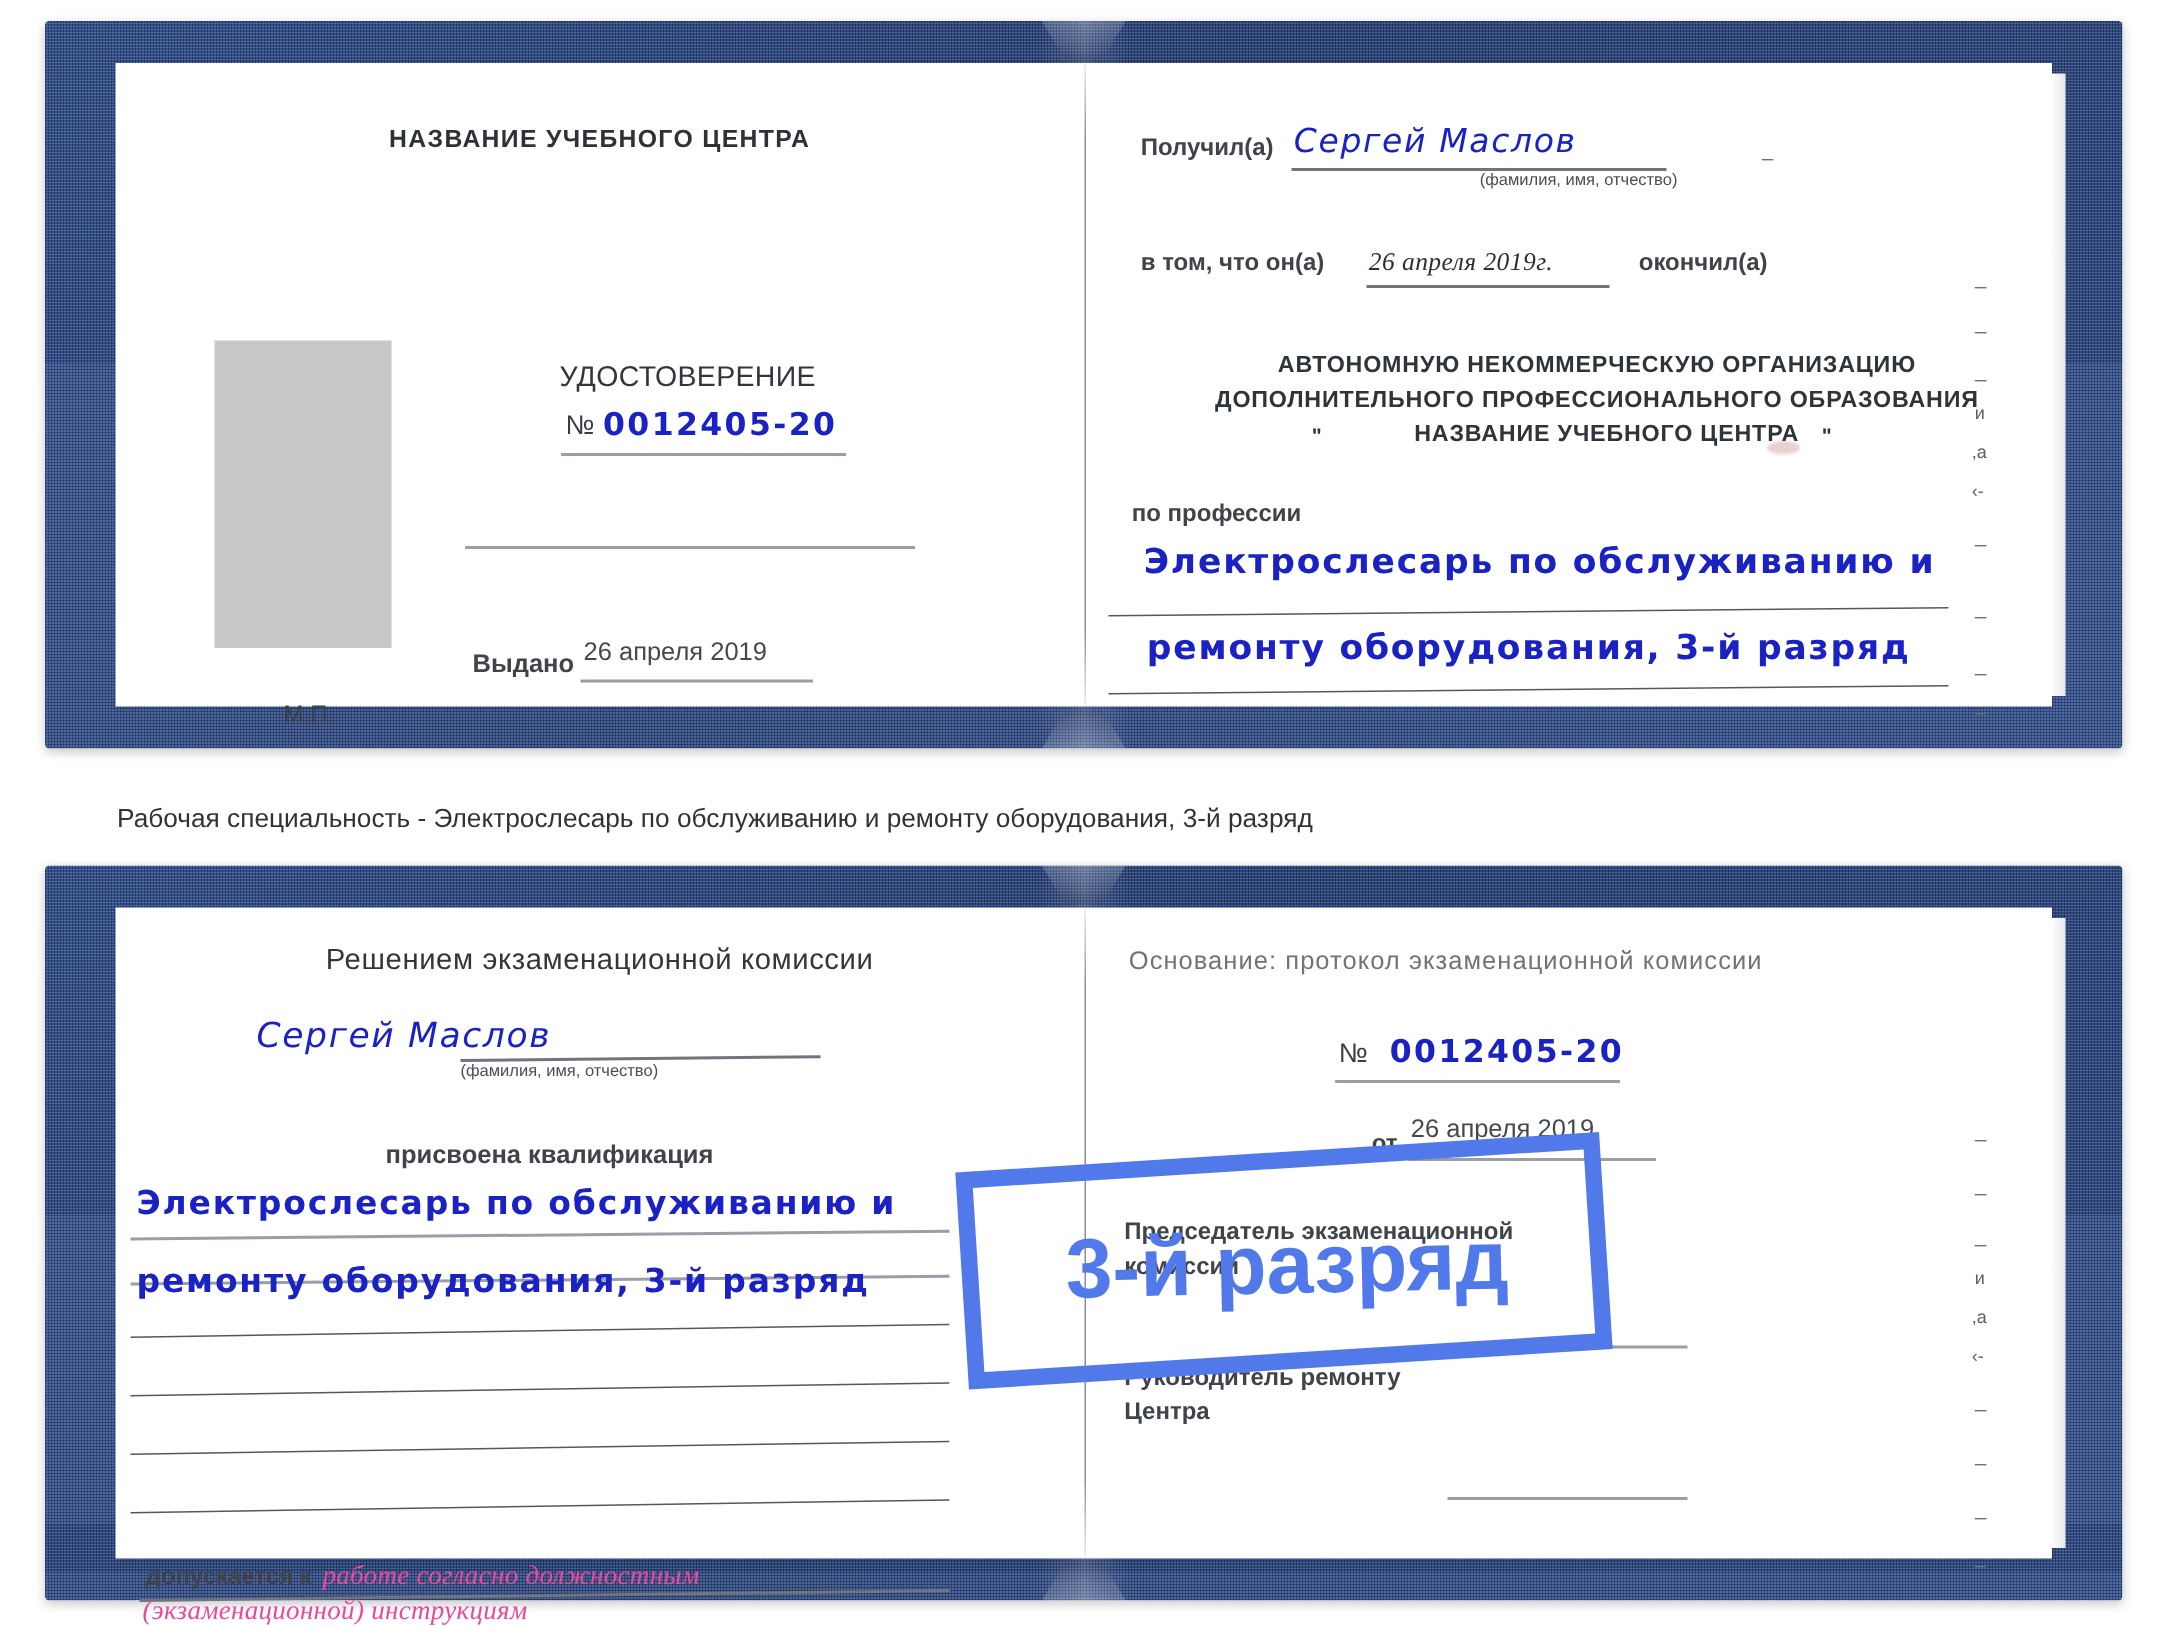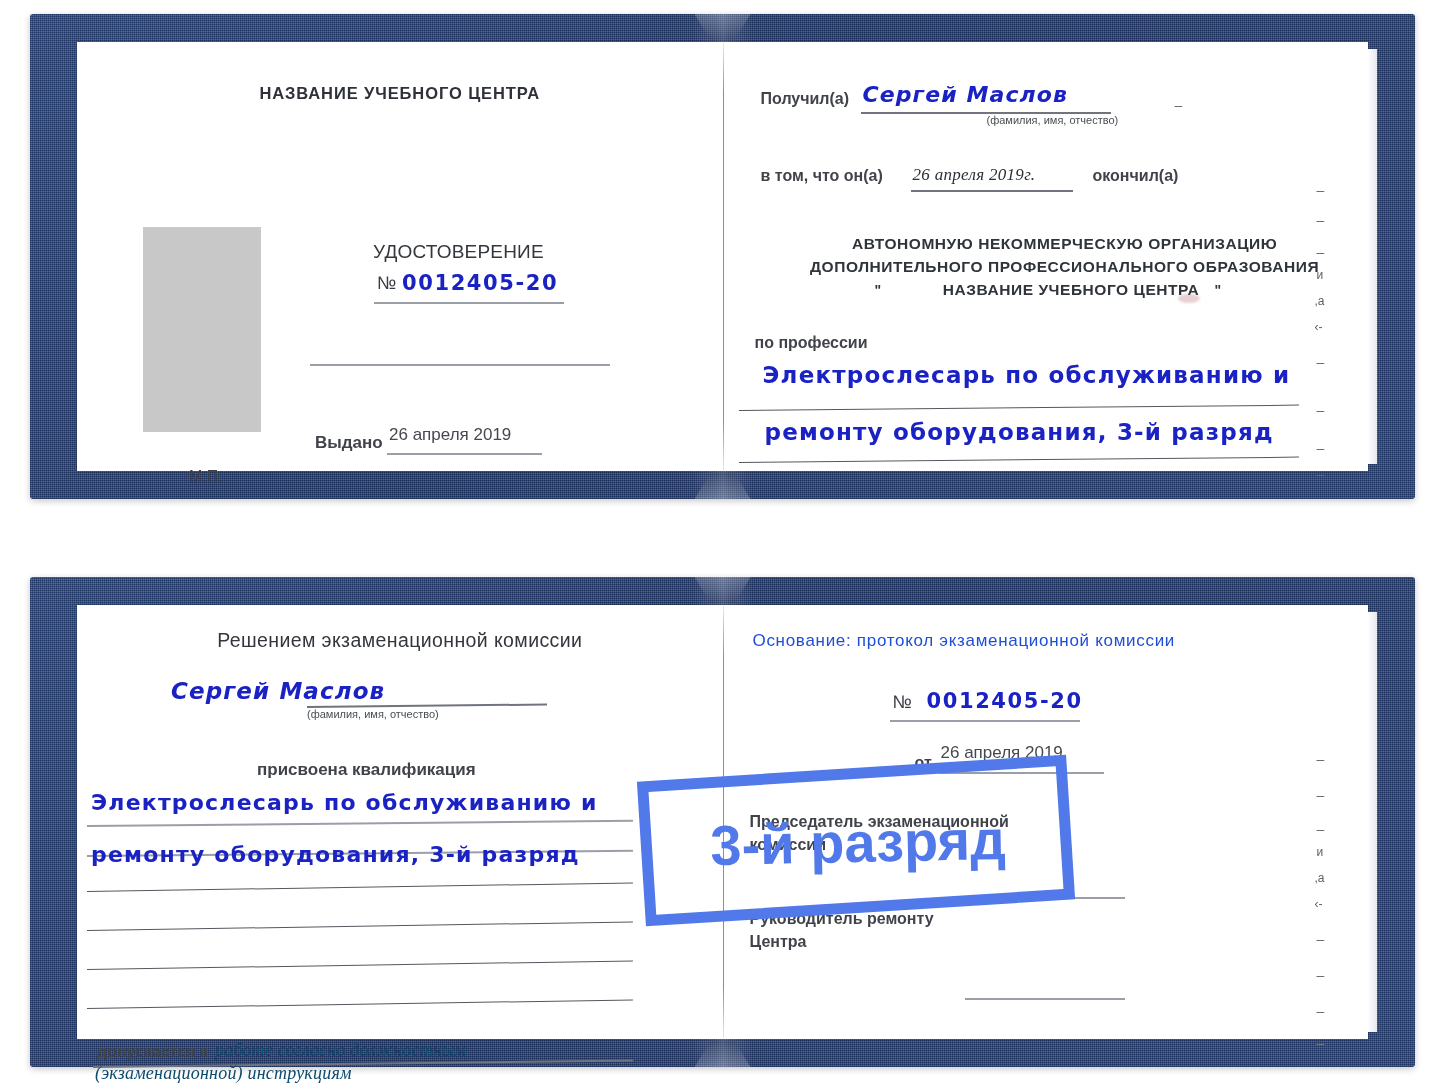--- a/index.html
+++ b/index.html
@@ -116,25 +116,25 @@
   .val-print { font-size: 17px; color: #45484f; }
 
   .hand {
     position: absolute;
     color: #1a22c4;
     font-family: "DejaVu Sans", sans-serif;
     font-style: italic;
     white-space: nowrap;
     letter-spacing: 1.1px;
   }
-  .hand-name   { font-size: 22px; font-weight: bold; }
+  .hand-name   { font-size: 22px; font-weight: normal; }
   .hand-num    { font-size: 21px; font-weight: bold; font-style: normal; letter-spacing: 1.6px; }
   .hand-big    { font-size: 23px; font-weight: bold; font-style: normal; letter-spacing: 1.2px; }
   .hand-serif  { font-family: "Liberation Serif", serif; font-style: italic; font-size: 17px; color: #2b2f36; letter-spacing: .3px; font-weight: normal; }
-  .hand-serif-blk { font-family: "Liberation Serif", serif; font-style: italic; font-size: 18px; color: #0c4a6e; letter-spacing: .2px; }
+  .hand-serif-blk { font-family: "Liberation Serif", serif; font-style: italic; font-size: 18px; color: #ec4899; letter-spacing: .2px; }
 
   
   .rule {
     position: absolute;
     height: 2px;
     background: #9a9ea6;
   }
   .rule.thin { height: 1.5px; background: #6f747d; }
   .rule.dark { height: 1.4px; background: #53585f; }
 
@@ -274,20 +274,21 @@
         <div class="frag" style="left:592px; top:252px;">,а</div>
         <div class="frag" style="left:592px; top:278px;">‹-</div>
         <div class="frag dash" style="left:594px; top:312px;">–</div>
         <div class="frag dash" style="left:594px; top:360px;">–</div>
         <div class="frag dash" style="left:594px; top:398px;">–</div>
         <div class="frag dash" style="left:594px; top:424px;">–</div>
       </div>
     </div>
   </div>
 
+  <div class="caption">Рабочая специальность - Электрослесарь по обслуживанию и ремонту оборудования, 3-й разряд</div>
 
   <div class="cert-book cert-book-2">
     <div class="spine-notch"></div>
     <div class="spine-fold-top"></div>
     <div class="spine-fold-bot"></div>
 
     <div class="paper">
       <div class="crease"></div>
       <div class="paper-edge"></div>
 
@@ -314,21 +315,21 @@
 
         <div class="t lbl" style="left:20px; top:438px; font-size:16px;">допускается к</div>
         <div class="hand hand-serif-blk" style="left:138px; top:435px;">работе согласно должностным</div>
         <div class="rule thin tilt" style="left:16px; top:461px; width:540px; transform:rotate(-0.7deg);"></div>
         <div class="hand hand-serif-blk" style="left:18px; top:458px;">(экзаменационной) инструкциям</div>
 
       </div>
 
       <div class="half half-right">
 
-        <div class="t" style="left:30px; top:26px; font-size:17px; letter-spacing:.7px; color:#1d4ed8;">Основание: протокол экзаменационной комиссии</div>
+        <div class="t" style="left:30px; top:26px; font-size:17px; letter-spacing:.7px; color:#737373;">Основание: протокол экзаменационной комиссии</div>
 
         <div class="t" style="left:170px; top:87px; font-size:18px; color:#3a3d44;">№</div>
         <div class="hand hand-num" style="left:204px; top:84px;">0012405-20</div>
         <div class="rule" style="left:167px; top:115px; width:190px;"></div>
 
         <div class="t lbl" style="left:192px; top:149px; font-size:16px;">от</div>
         <div class="t val-print" style="left:218px; top:138px;">26 апреля 2019</div>
         <div class="rule" style="left:216px; top:167px; width:165px;"></div>
 
         <div class="t lbl" style="left:27px; top:208px; font-size:16px;">Председатель экзаменационной</div>

